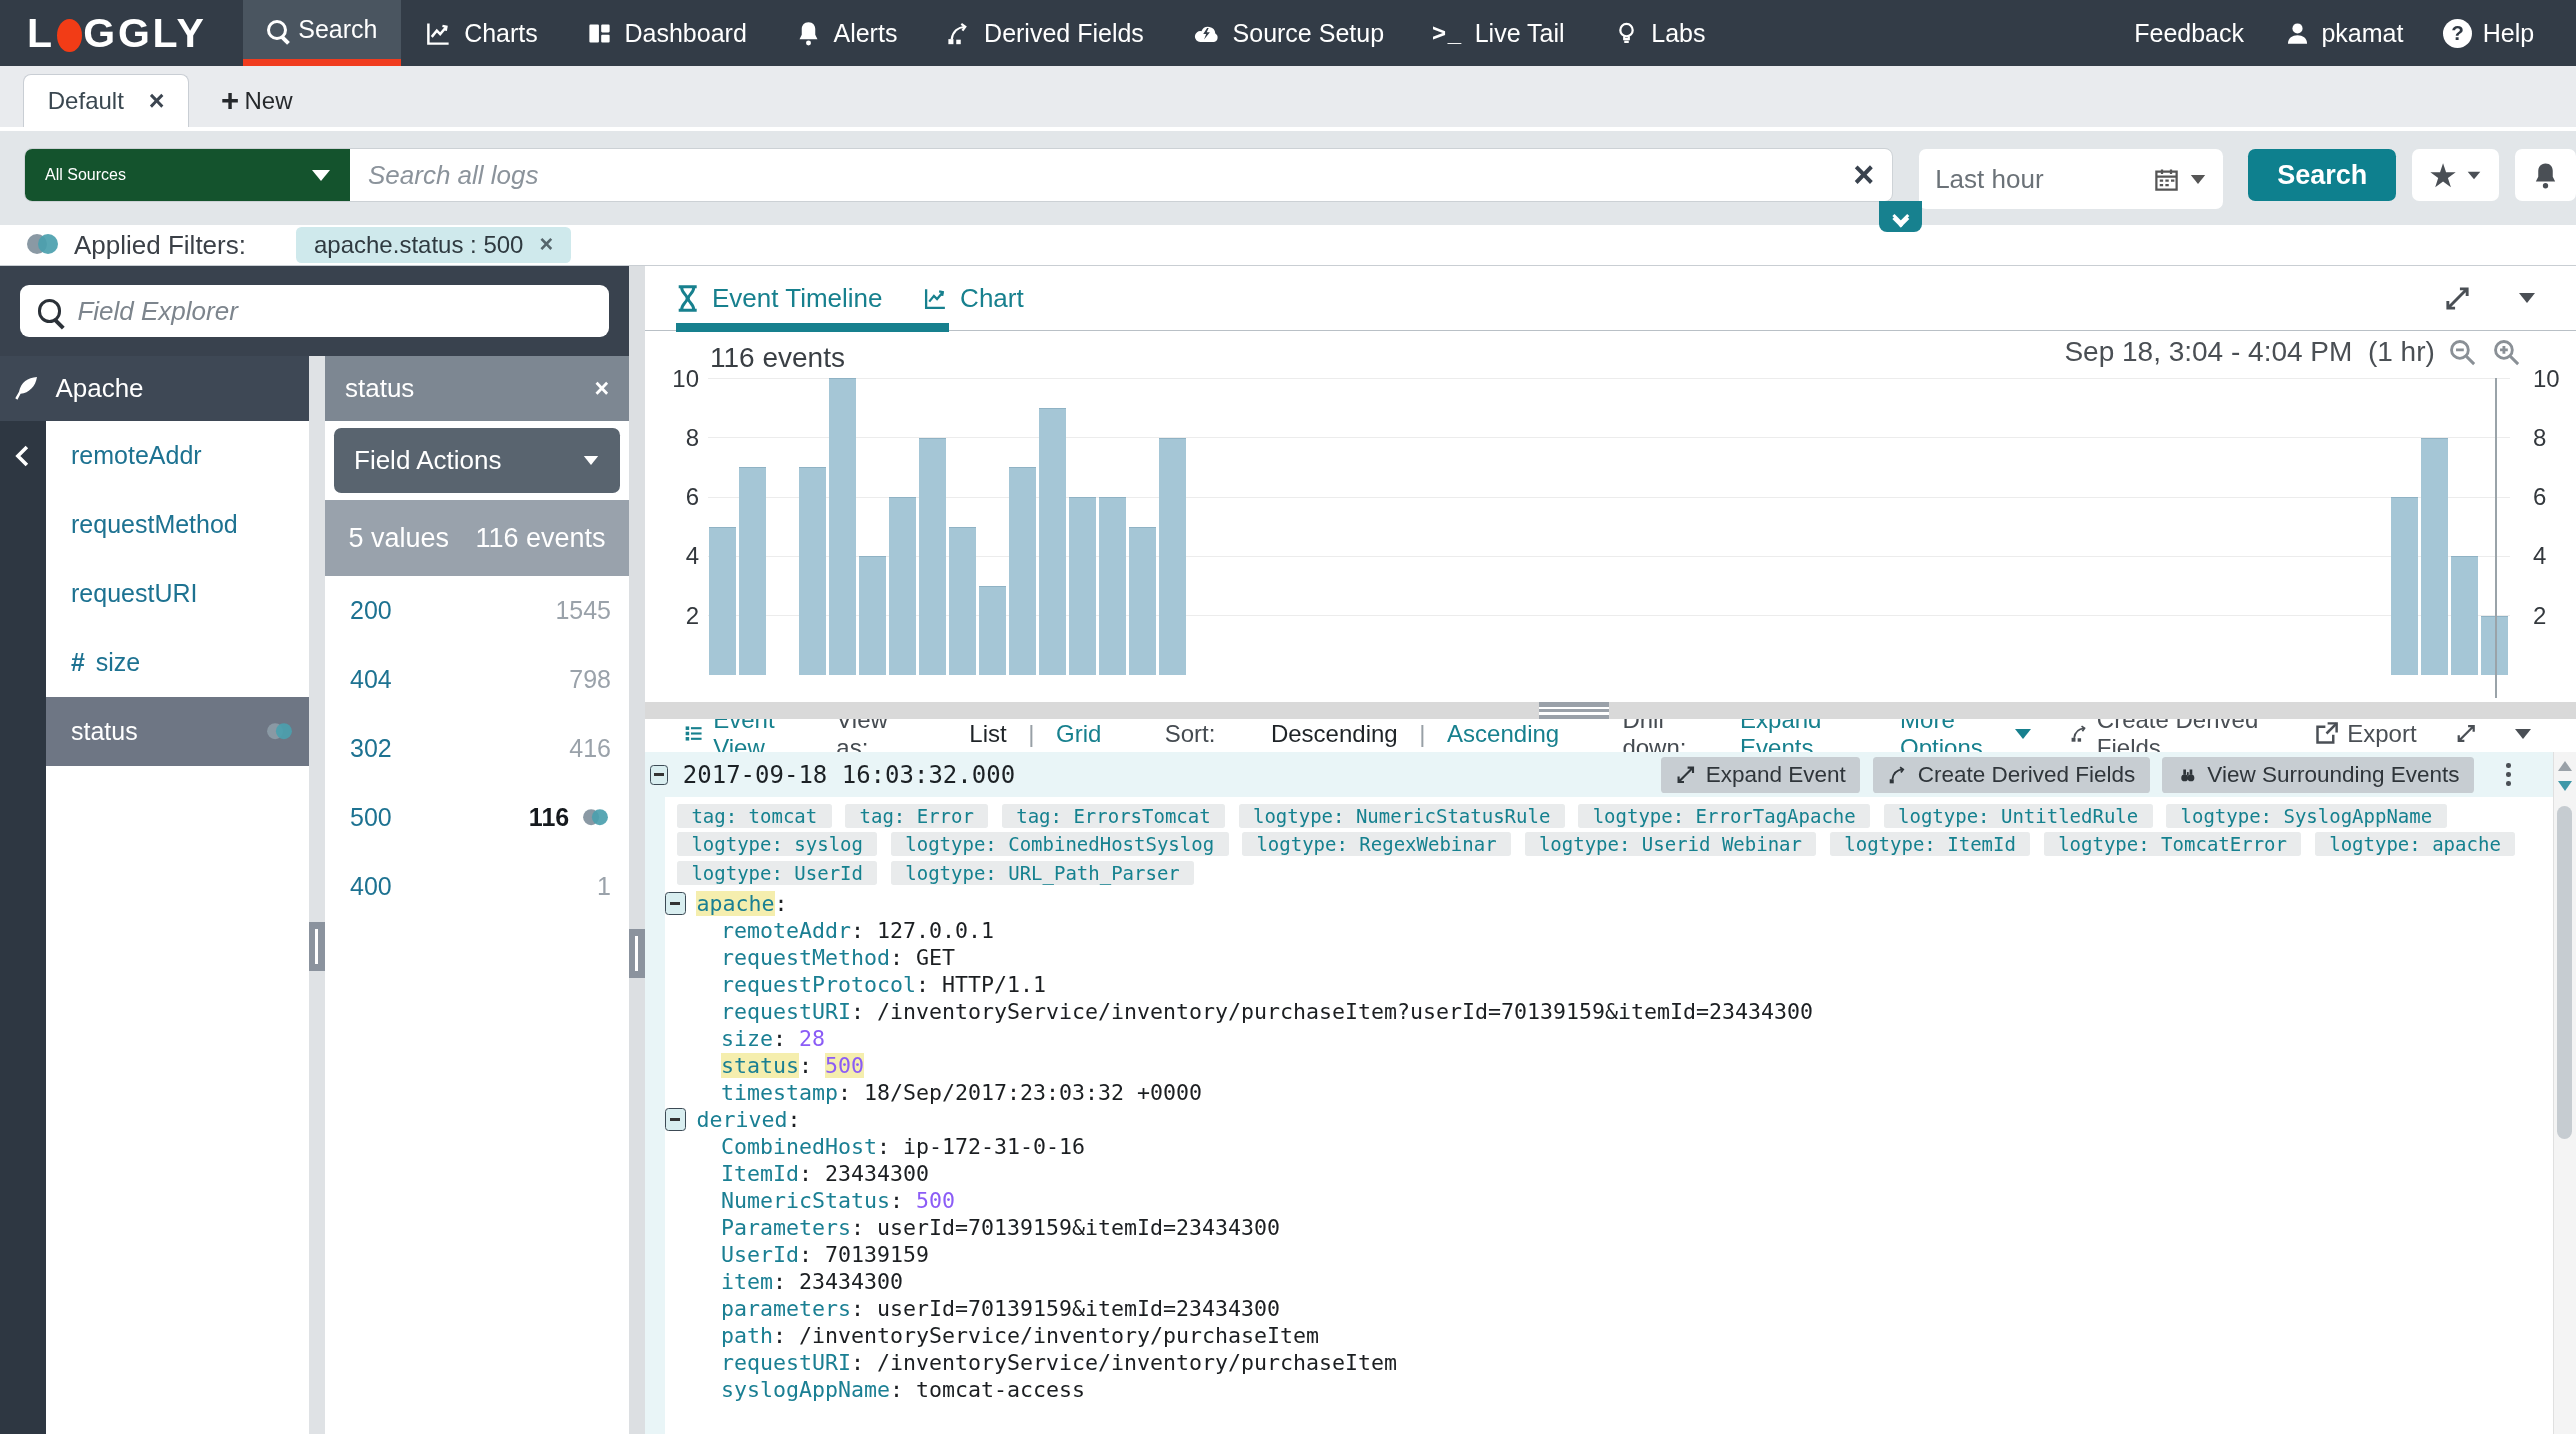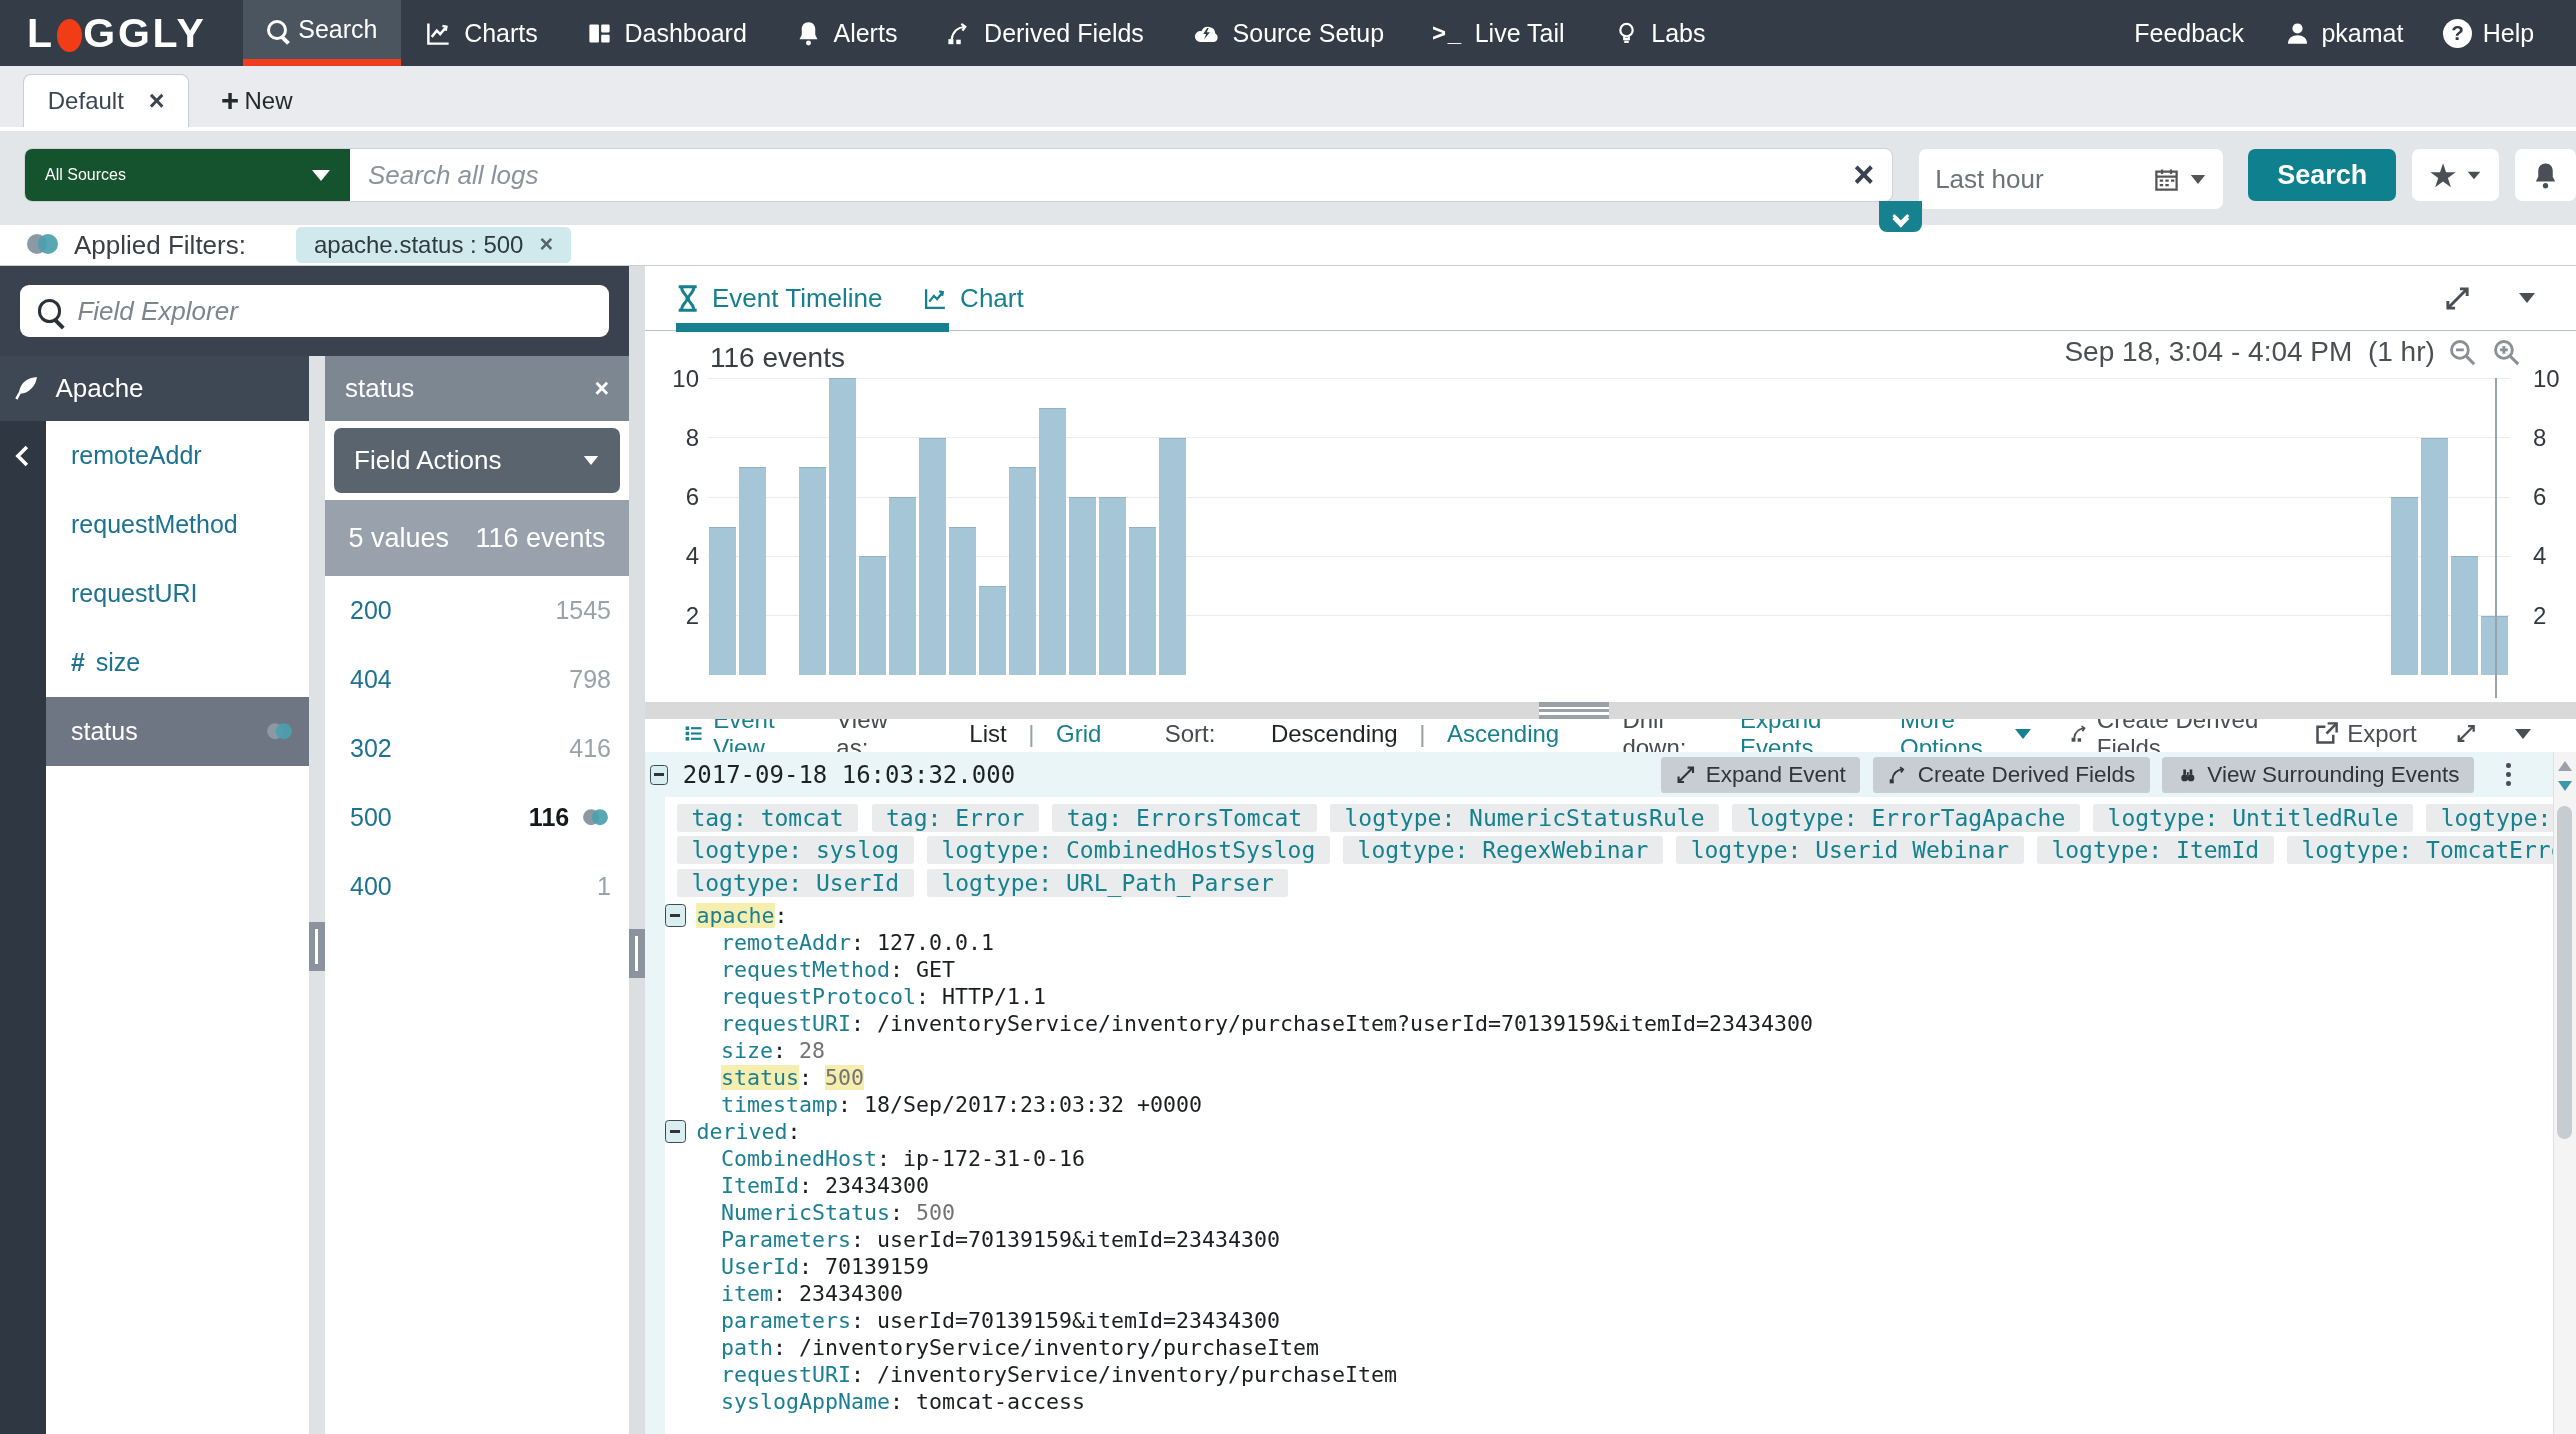--- a/index.html
+++ b/index.html
@@ -146,25 +146,25 @@
     padding:0 14.4px; font-size:22.5px; color:#2f353a; }
   .vdots { display:flex; flex-direction:column; gap:4.5px; margin-left:12.6px; padding:3.6px 7.2px; }
   .vdots i { width:4.5px; height:4.5px; border-radius:50%; background:#4a4f55; }
   .mbox { width:20.7px; height:22.5px; background:#d9eef0; border:1.8px solid #3c4a55; border-radius:3.6px;
     display:inline-flex; align-items:center; justify-content:center; flex:none; }
   .mbox i { width:10px; height:2.7px; background:#333; }
   .mbox.small { width:18px; height:20px; }
   .tagrows { margin:7.2px 0 0 32px; display:flex; flex-direction:column; gap:4.5px; }
   .tagrow { display:flex; gap:13.5px; }
   .pill { background:#e9ebec; border-radius:2.7px; padding:0.9px 14.4px; font-family:"DejaVu Sans Mono", monospace;
-    font-size:23px; color:#15818f; white-space:pre; }
+    font-size:19px; color:#15818f; white-space:pre; }
   .json { margin:5.4px 0 0 20px; font-family:"DejaVu Sans Mono", monospace; font-size:21.6px; line-height:27px; color:#1b1e21; }
   .jgroup-hdr { display:flex; align-items:center; gap:10.8px; }
   .jkey { color:#1a7f93; }
-  .jnum { color:#737373; }
+  .jnum { color:#8b5cf6; }
   .jhl { background:#f5eeae; }
   .jrow { padding-left:56px; white-space:pre; }
   .ev-scrollbar { position:absolute; right:0; top:0; bottom:0; width:23.4px; background:#f4f4f4; border-left:0.9px solid #e0e0e0; }
   .ev-scrollbar .thumb { position:absolute; left:3.6px; right:3.6px; top:54px; height:333px; background:#c6ccd1; border-radius:8px; }
   .tri-up { position:absolute; top:9px; left:4.5px; width:0; height:0; border-left:7.2px solid transparent; border-right:7.2px solid transparent; border-bottom:10px solid #9aa1a8; }
   .tri-dn { position:absolute; top:29px; left:4.5px; width:0; height:0; border-left:7.2px solid transparent; border-right:7.2px solid transparent; border-top:10px solid #3f98a8; }
 </style>
 </head>
 <body>
 

